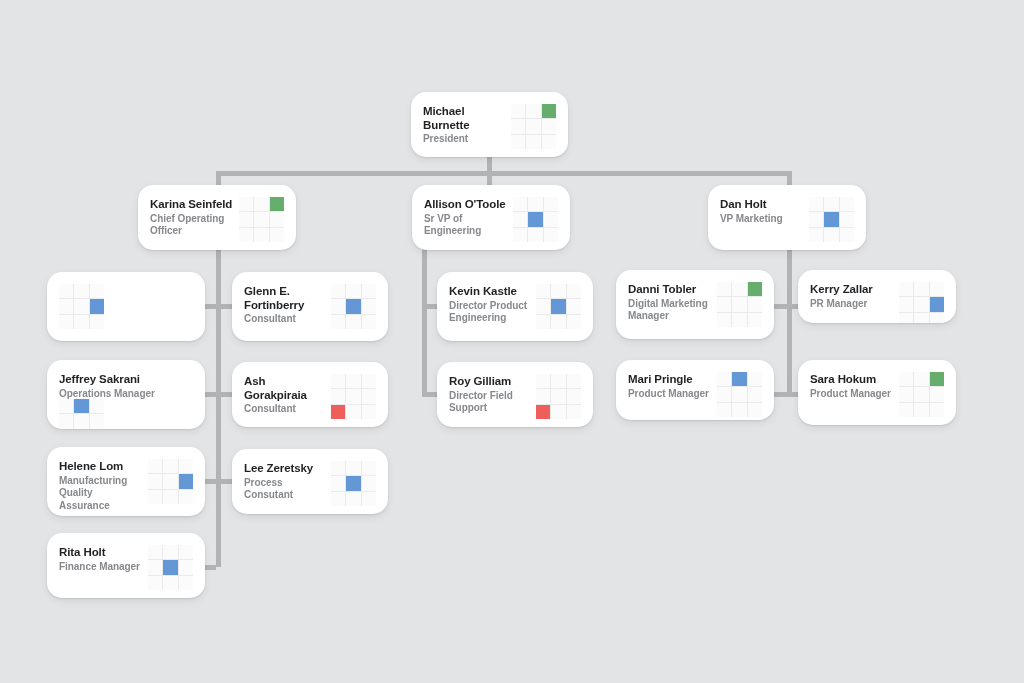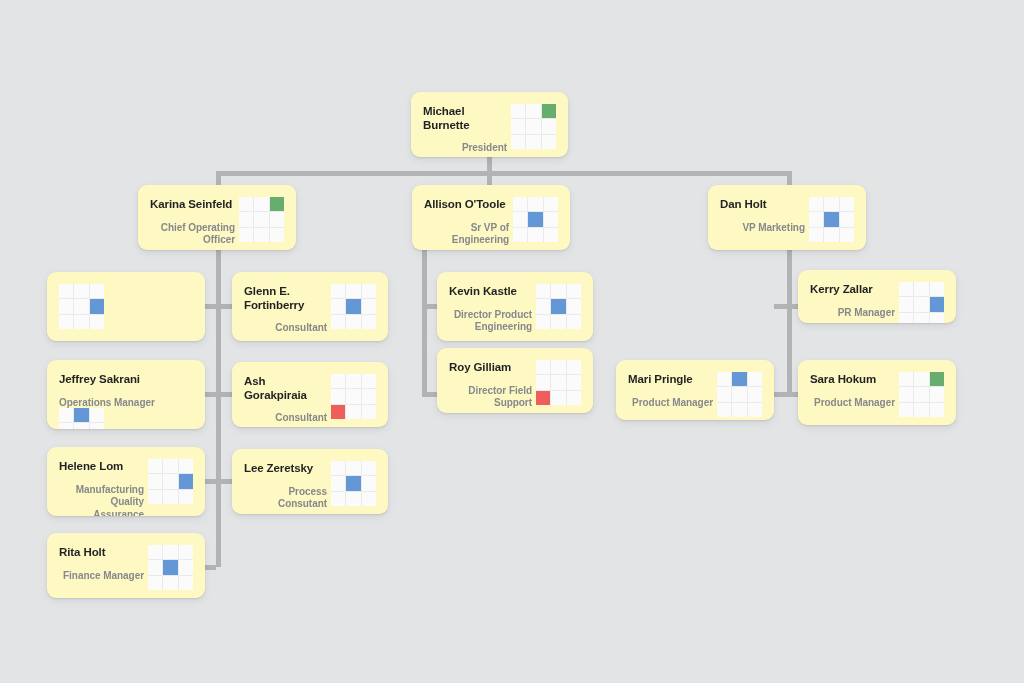--- a/index.html
+++ b/index.html
@@ -23,22 +23,22 @@
     position: absolute;
     background: #b2b3b5;
     z-index: 1;
   }
   .conn.v { width: 5px; }
   .conn.h { height: 5px; }
 
   
   .card {
     position: absolute;
-    background: #fef9c3;
-    border-radius: 9px;
+    background: #ffffff;
+    border-radius: 15px;
     box-shadow: 0 1px 2px rgba(0,0,0,0.10),
                 0 3px 8px rgba(0,0,0,0.07);
     z-index: 3;
     display: flex;
     align-items: flex-start;
     padding: 13px 12px 0 12px;
     overflow: hidden;
   }
 
   .card-text {
@@ -53,23 +53,22 @@
     color: #1f2123;
     line-height: 13.5px;
     letter-spacing: -0.1px;
   }
 
   .card-title {
     font-size: 10px;
     font-weight: bold;
     color: #86888c;
     line-height: 12.5px;
-    margin-top: 10px;
+    margin-top: 1px;
     letter-spacing: -0.05px;
-    text-align: right;
   }
 
   
   .grid {
     flex: 0 0 auto;
     width: 45px;
     height: 45px;
     display: grid;
     grid-template-columns: repeat(3, 1fr);
     grid-template-rows: repeat(3, 1fr);
@@ -302,37 +301,54 @@
         <div class="cell"></div>
         <div class="cell"></div>
         <div class="cell"></div>
         <div class="cell on-blue"></div>
         <div class="cell"></div>
         <div class="cell"></div>
         <div class="cell"></div>
         <div class="cell"></div>
       </div>
     </div>
-    <div class="card" style="left: 437px; top: 348px; width: 156px; height: 65px;">
+    <div class="card" style="left: 437px; top: 362px; width: 156px; height: 65px;">
       <div class="card-text">
         <div class="card-name">Roy Gilliam</div>
         <div class="card-title">Director Field Support</div>
       </div>
       <div class="grid">
         <div class="cell"></div>
         <div class="cell"></div>
         <div class="cell"></div>
         <div class="cell"></div>
         <div class="cell"></div>
         <div class="cell"></div>
         <div class="cell on-red"></div>
         <div class="cell"></div>
         <div class="cell"></div>
       </div>
     </div>
+    <div class="card" style="left: 616px; top: 270px; width: 158px; height: 69px;">
+      <div class="card-text">
+        <div class="card-name">Danni Tobler</div>
+        <div class="card-title">Digital Marketing Manager</div>
+      </div>
+      <div class="grid">
+        <div class="cell"></div>
+        <div class="cell"></div>
+        <div class="cell on-green"></div>
+        <div class="cell"></div>
+        <div class="cell"></div>
+        <div class="cell"></div>
+        <div class="cell"></div>
+        <div class="cell"></div>
+        <div class="cell"></div>
+      </div>
+    </div>
     <div class="card" style="left: 616px; top: 360px; width: 158px; height: 60px;">
       <div class="card-text">
         <div class="card-name">Mari Pringle</div>
         <div class="card-title">Product Manager</div>
       </div>
       <div class="grid">
         <div class="cell"></div>
         <div class="cell on-blue"></div>
         <div class="cell"></div>
         <div class="cell"></div>

